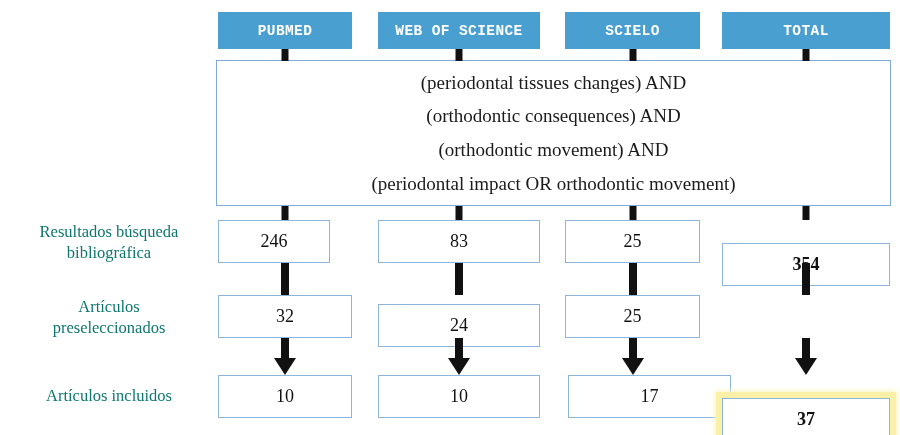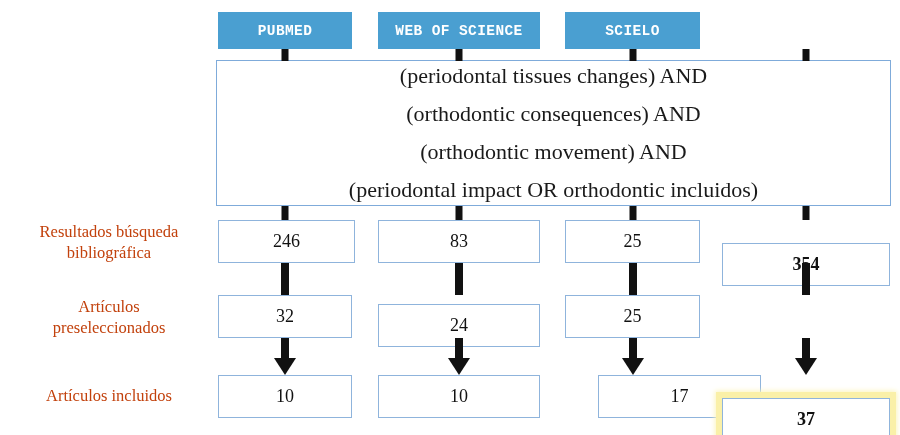--- a/index.html
+++ b/index.html
@@ -51,37 +51,37 @@
     background: #ffffff;
     box-sizing: border-box;
     display: flex;
     flex-direction: column;
     align-items: center;
     justify-content: center;
     gap: 6px;
   }
   .query-line {
     font-family: "Liberation Serif", "DejaVu Serif", serif;
-    font-size: 22px;
+    font-size: 19px;
     line-height: 1.45;
     color: #1a1a1a;
     text-align: right;
     white-space: nowrap;
   }
 
   
   .row-label {
     position: absolute;
     left: 8px;
     width: 202px;
     text-align: center;
     font-family: "Liberation Serif", "DejaVu Serif", serif;
     font-size: 16.5px;
     line-height: 1.25;
-    color: #c2410c;
+    color: #0f766e;
   }
 
   
   .data-cell {
     position: absolute;
     height: 43px;
     border: 1.5px solid #8fb4dc;
     background: #ffffff;
     box-sizing: border-box;
     display: flex;
@@ -115,47 +115,48 @@
     transform: translateX(-50%);
   }
 </style>
 </head>
 <body>
 
 <div id="flow-root">
     <div class="source-header" style="left: 218px; width: 134px; top: 12px;">PUBMED</div>
     <div class="source-header" style="left: 378px; width: 162px; top: 12px;">WEB OF SCIENCE</div>
     <div class="source-header" style="left: 565px; width: 135px; top: 12px;">SCIELO</div>
+    <div class="source-header" style="left: 722px; width: 168px; top: 12px;">TOTAL</div>
     <div class="query-box">
       <div class="query-line">(periodontal tissues changes) AND</div>
       <div class="query-line">(orthodontic consequences) AND</div>
       <div class="query-line">(orthodontic movement) AND</div>
-      <div class="query-line">(periodontal impact OR orthodontic incluidos)</div>
+      <div class="query-line">(periodontal impact OR orthodontic movement)</div>
     </div>
     <div class="row-label" style="top: 222px;">
       <div>Resultados búsqueda</div>
       <div>bibliográfica</div>
     </div>
-    <div class="data-cell" style="left: 218px; width: 137px; top: 220px;">246</div>
+    <div class="data-cell" style="left: 218px; width: 112px; top: 220px;">246</div>
     <div class="data-cell" style="left: 378px; width: 162px; top: 220px;">83</div>
     <div class="data-cell" style="left: 565px; width: 135px; top: 220px;">25</div>
     <div class="data-cell bold" style="left: 722px; width: 168px; top: 220px;">354</div>
     <div class="row-label" style="top: 297px;">
       <div>Artículos</div>
       <div>preseleccionados</div>
     </div>
     <div class="data-cell" style="left: 218px; width: 134px; top: 295px;">32</div>
     <div class="data-cell" style="left: 378px; width: 162px; top: 304px;">24</div>
     <div class="data-cell" style="left: 565px; width: 135px; top: 295px;">25</div>
     <div class="row-label" style="top: 386px;">
       <div>Artículos incluidos</div>
     </div>
     <div class="data-cell" style="left: 218px; width: 134px; top: 375px;">10</div>
     <div class="data-cell" style="left: 378px; width: 162px; top: 375px;">10</div>
-    <div class="data-cell" style="left: 598px; width: 163px; top: 375px;">17</div>
+    <div class="data-cell" style="left: 568px; width: 163px; top: 375px;">17</div>
     <div class="data-cell bold highlight" style="left: 722px; width: 168px; top: 375px;">37</div>
     <div class="connector stub" style="left: 285px; top: 49px; height: 12px;"></div>
     <div class="connector stub" style="left: 459px; top: 49px; height: 12px;"></div>
     <div class="connector stub" style="left: 632.5px; top: 49px; height: 12px;"></div>
     <div class="connector stub" style="left: 806px; top: 49px; height: 12px;"></div>
     <div class="connector stub" style="left: 285px; top: 206px; height: 14px;"></div>
     <div class="connector stub" style="left: 459px; top: 206px; height: 14px;"></div>
     <div class="connector stub" style="left: 632.5px; top: 206px; height: 14px;"></div>
     <div class="connector stub" style="left: 806px; top: 206px; height: 14px;"></div>
     <div class="connector" style="left: 285px; top: 263px; height: 32px;"></div>

